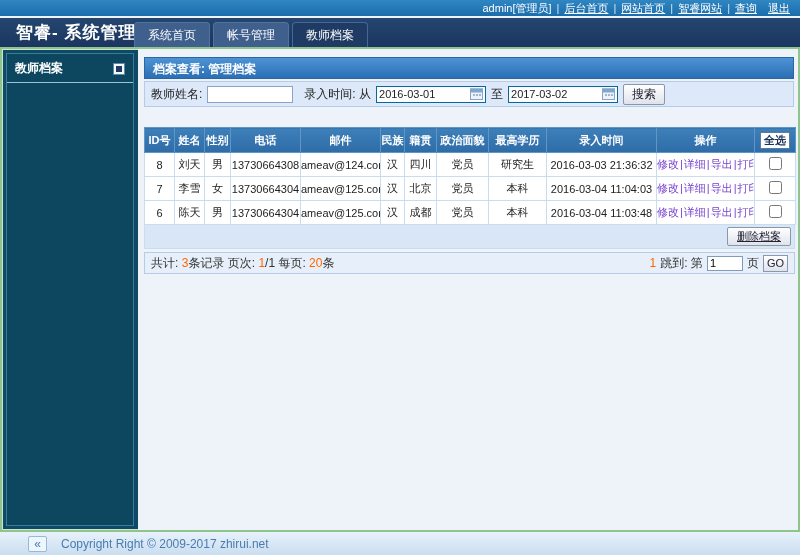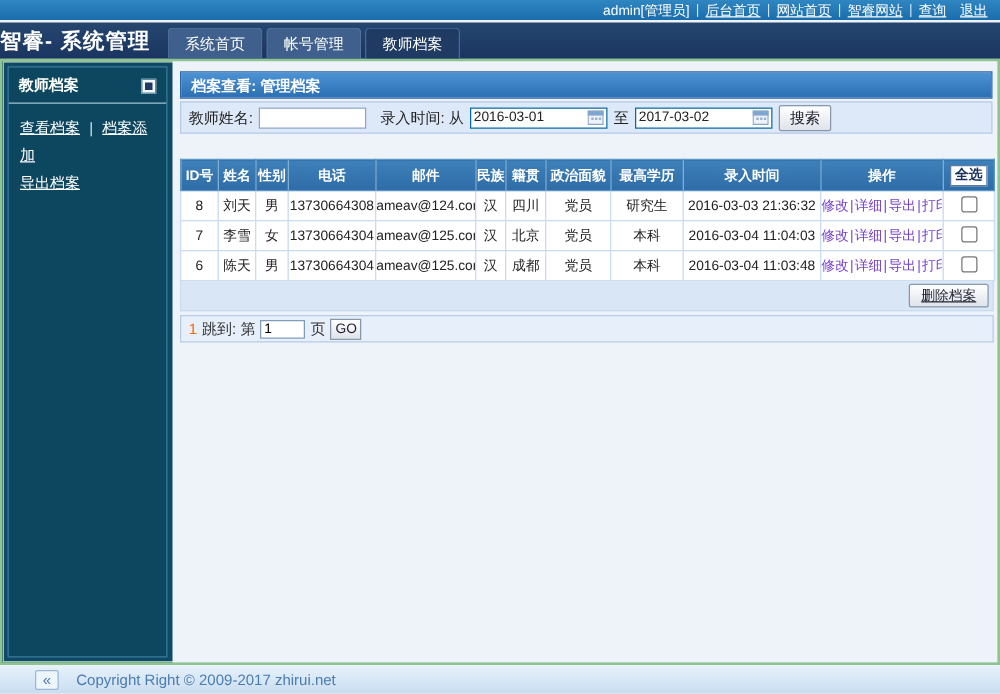--- a/index.html
+++ b/index.html
@@ -21,21 +21,21 @@
   }
   .topbar a { color:#fff; text-decoration:underline; }
   .topbar .sep { color:#cfe4f5; }
 
   
   .header {
     position:absolute; top:18px; left:0; right:0; height:29px;
     background:linear-gradient(#25466f,#1a3560);
   }
   .logo {
-    position:absolute; left:0; top:3px;
+    position:absolute; left:16px; top:3px;
     color:#fff; font-size:17px; font-weight:bold; letter-spacing:1px;text-align:right;
   }
   .tabs { position:absolute; left:134px; bottom:0; display:flex; gap:3px; }
   .tab {
     padding:4px 13px 3px; font-size:12px; color:#fff;
     background:#3f5f8c; border:1px solid #52739e; border-bottom:none;
     border-radius:4px 4px 0 0; cursor:pointer;
   }
   .tab.active { background:#1f3a63; border-color:#44689a; }
 
@@ -189,30 +189,20 @@
 
 <div class="bodywrap">
 
   <div class="sidebar">
     <div class="side-panel">
       <div class="side-head">
         <span>教师档案</span>
         <span class="collapse-box">
             <i></i>
           </span>
-      </div>
-      <div class="side-links">
-        <div>
-          <a>查看档案</a>
-          <span class="sep">|</span>
-          <a>档案添加</a>
-        </div>
-        <div>
-          <a>导出档案</a>
-        </div>
       </div>
     </div>
   </div>
 
   <div class="main">
     <div class="panel-title">档案查看: 管理档案</div>
 
     <div class="search-bar">
       <span>教师姓名:</span>
       <input class="txt-input" style="">
@@ -326,20 +316,26 @@
           </tr>
         </tbody>
       </table>
 
       <div class="delete-row">
         <button class="btn btn-small">删除档案</button>
       </div>
     </div>
 
     <div class="pagebar">
+      <div class="left">
+        <span>共计:</span>
+        <span class="num">3</span><span>条记录 页次:</span>
+        <span class="num">1</span><span>/1 每页:</span>
+        <span class="num">20</span><span>条</span>
+      </div>
       <div class="right">
         <a class="num">1</a>
         <span>跳到: 第</span>
         <input class="jump-input" value="1" style="">
         <span>页</span>
         <button class="go-btn">GO</button>
       </div>
     </div>
   </div>
 </div>

